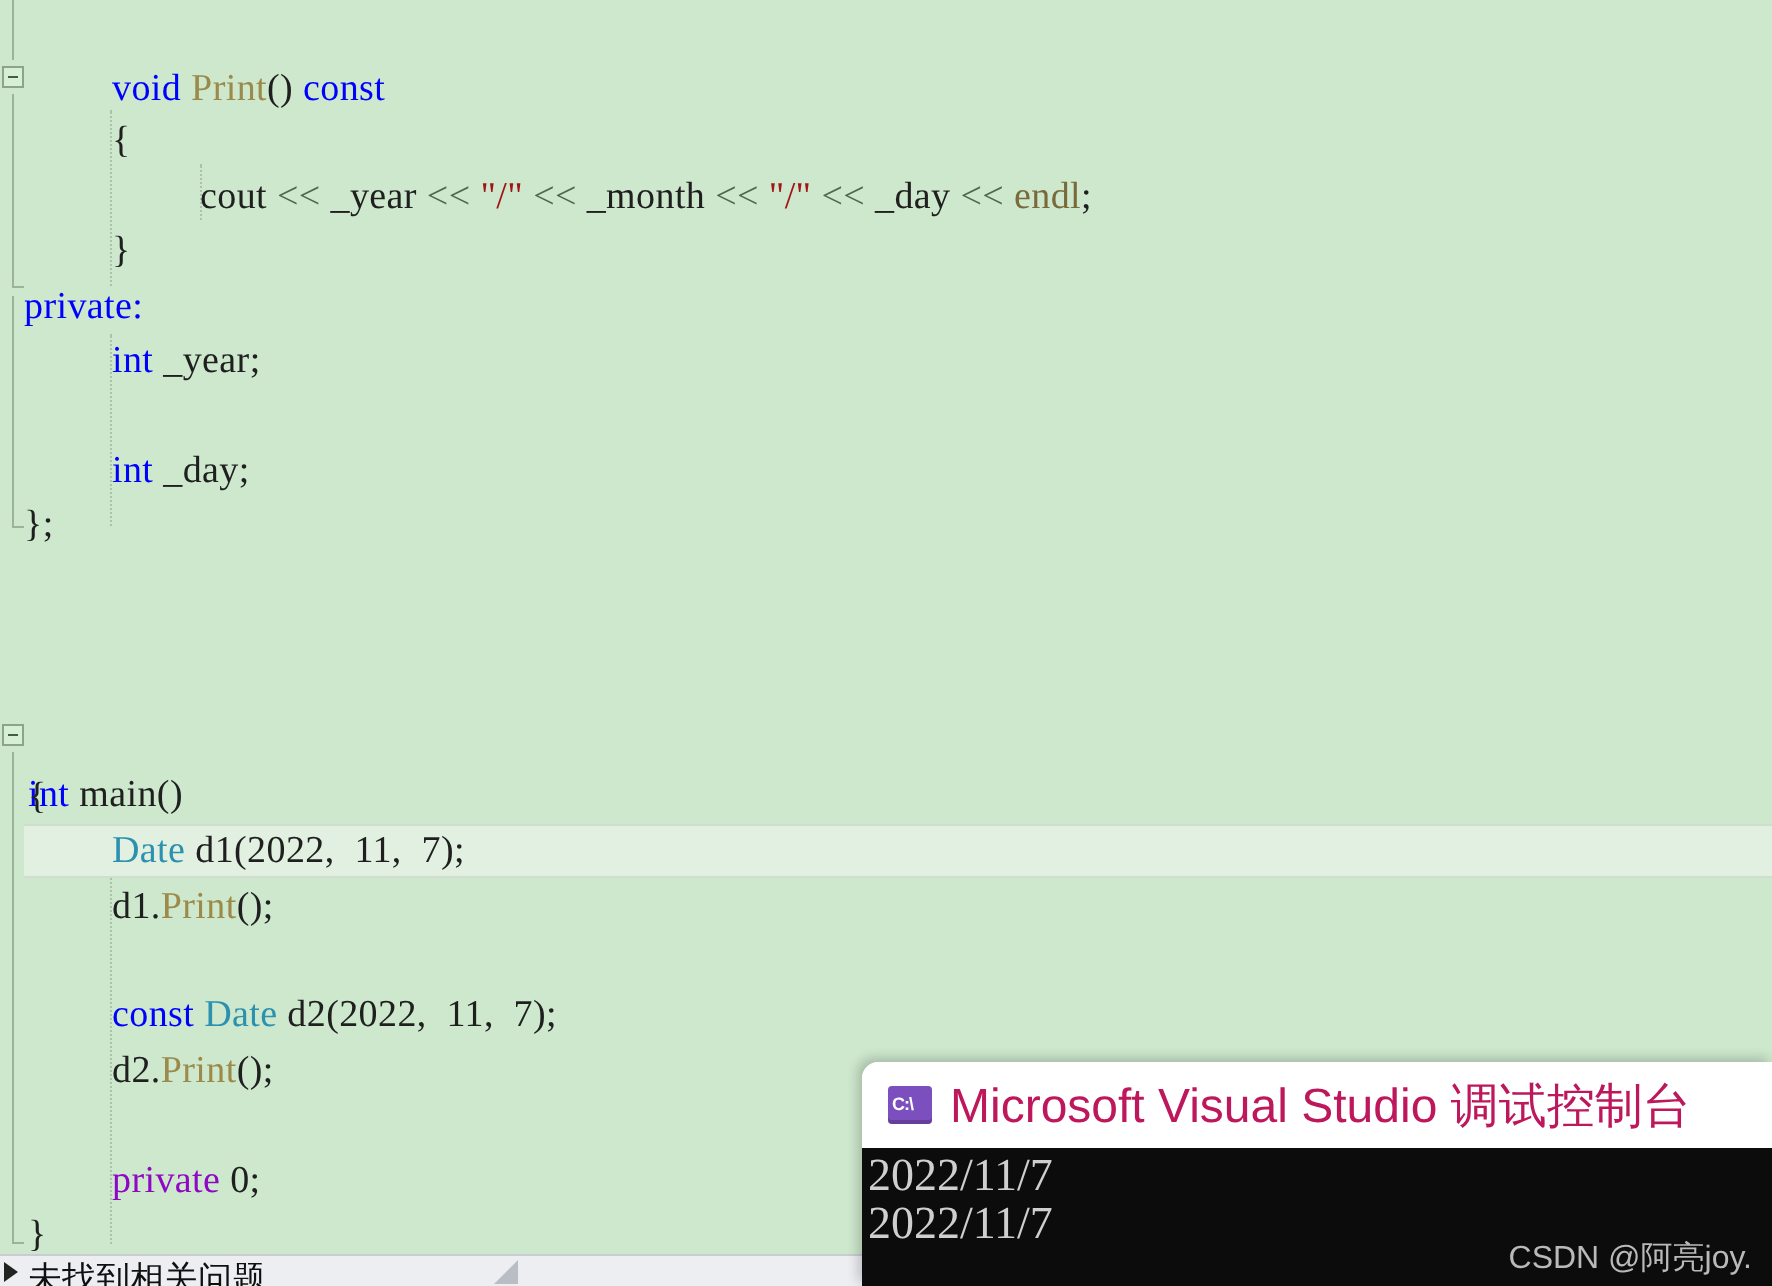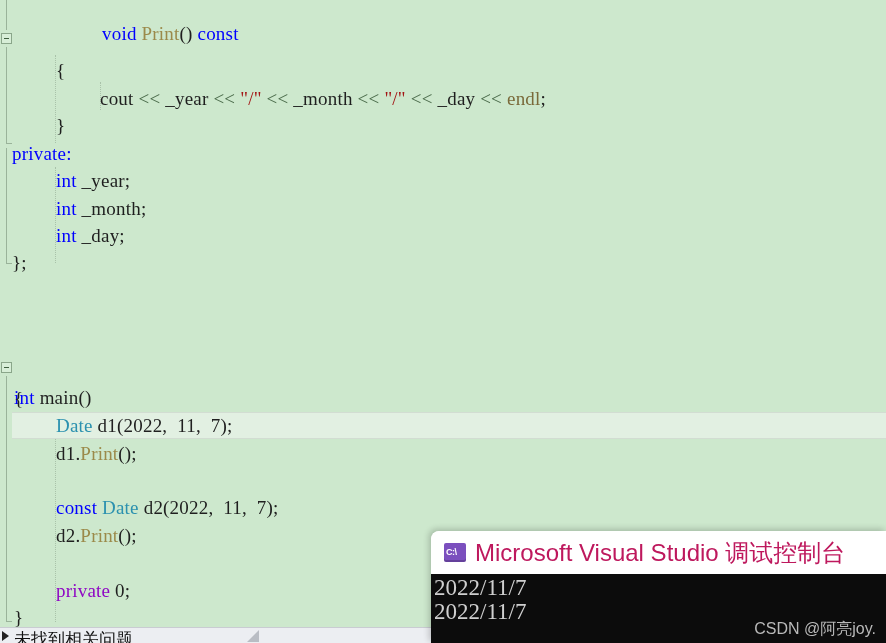--- a/index.html
+++ b/index.html
@@ -246,33 +246,32 @@
     <div class="outline-foot" style="top:621px;"></div>
   </div>
 
   <div class="indent-guide" style="left:55px;  top:55px;  height:88px;"></div>
   <div class="indent-guide" style="left:100px; top:82px;  height:28px;"></div>
   <div class="indent-guide" style="left:55px;  top:167px; height:96px;"></div>
   <div class="indent-guide" style="left:55px;  top:412px; height:210px;"></div>
 
   <div class="cur-line-bg" style="top:412px;"></div>
 
-  <div class="code-line" style="top:20px; left:56px;margin-left:46px;"><span class="kw">void</span><span class="plain"> </span><span class="fn">Print</span><span class="plain">()</span><span class="plain"> </span><span class="kw">const</span></div>
+  <div class="code-line" style="top:31px; left:56px;"><span class="kw">void</span><span class="plain"> </span><span class="fn">Print</span><span class="plain">()</span><span class="plain"> </span><span class="kw">const</span></div>
 
   <div class="code-line" style="top:57px; left:56px;"><span class="plain">{</span></div>
 
   <div class="code-line" style="top:85px; left:100px;"><span class="plain">cout</span><span> </span><span class="op">&lt;&lt;</span><span> </span><span class="plain">_year</span><span> </span><span class="op">&lt;&lt;</span><span> </span><span class="str">"/"</span><span> </span><span class="op">&lt;&lt;</span><span> </span><span class="plain">_month</span><span> </span><span class="op">&lt;&lt;</span><span> </span><span class="str">"/"</span><span> </span><span class="op">&lt;&lt;</span><span> </span><span class="plain">_day</span><span> </span><span class="op">&lt;&lt;</span><span> </span><span class="brown">endl</span><span class="plain">;</span></div>
 
   <div class="code-line" style="top:112px; left:56px;"><span class="plain">}</span></div>
 
   <div class="code-line" style="top:140px; left:12px;"><span class="kw">private:</span></div>
 
   <div class="code-line" style="top:167px; left:56px;"><span class="kw">int</span><span class="plain"> _year;</span></div>
 
-  <div class="code-line" style="top:195px; left:56px;"><span class="kw">int</span><span class="plain"> _month;</span></div>
 
   <div class="code-line" style="top:222px; left:56px;"><span class="kw">int</span><span class="plain"> _day;</span></div>
 
   <div class="code-line" style="top:249px; left:12px;"><span class="plain">};</span></div>
 
   <div class="code-line" style="top:359px; left:14px;margin-top:25px;"><span class="kw">int</span><span> </span><span class="plain">main</span><span class="plain">()</span></div>
 
   <div class="code-line" style="top:385px; left:14px;"><span class="plain">{</span></div>
 
   <div class="code-line" style="top:412px; left:56px;"><span class="type">Date</span><span class="plain"> d1(2022,  11,  7);</span></div>

